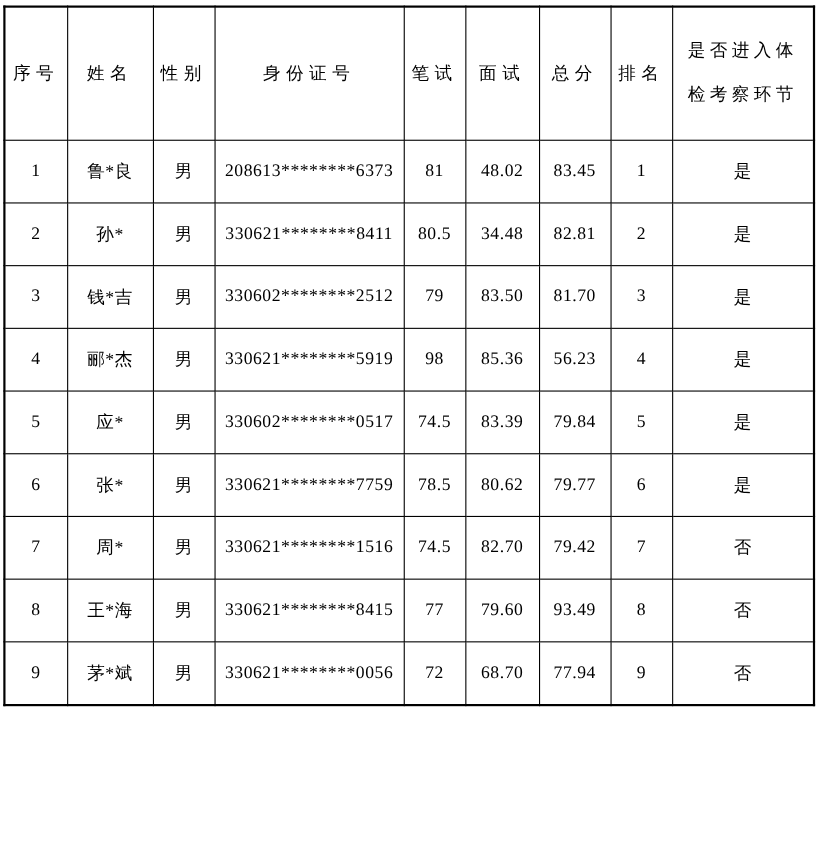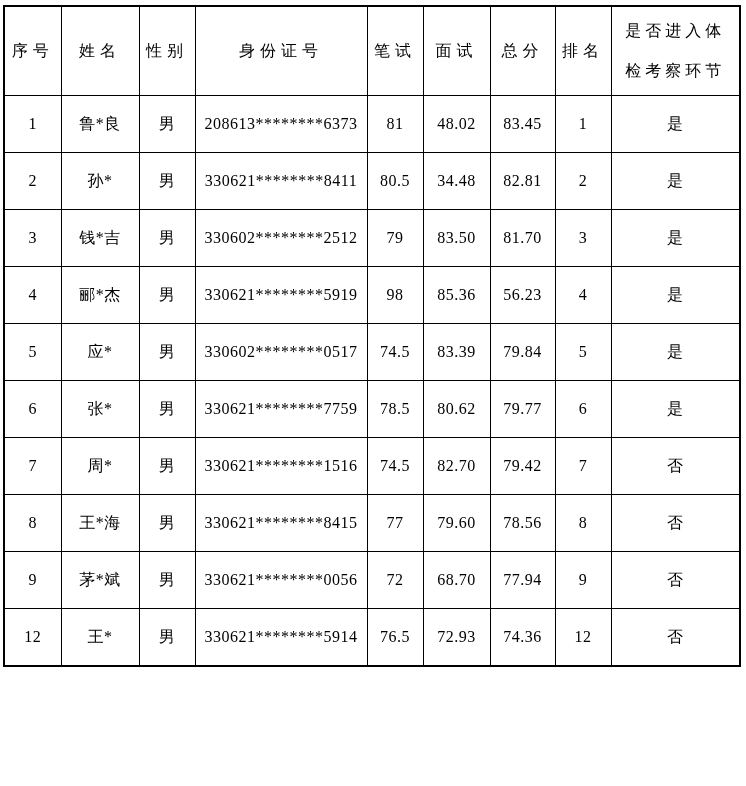--- a/index.html
+++ b/index.html
@@ -34,21 +34,21 @@
     overflow: hidden;
   }
   table.score-table thead th {
     height: 88px;
     letter-spacing: 5px;
   }
   table.score-table thead th.wrap-header {
     white-space: pre-line;
     line-height: 2.5;
     letter-spacing: 4px;
-    padding: 0 6px;
+    padding: 16px 6px;
   }
   table.score-table tbody td {
     height: 56px;
     letter-spacing: 0.5px;
   }
   col.c-index  { width: 57px; }
   col.c-name   { width: 78px; }
   col.c-gender { width: 56px; }
   col.c-id     { width: 172px; }
   col.c-written{ width: 56px; }
@@ -165,40 +165,29 @@
         <td>7</td>
         <td>否</td>
       </tr>
       <tr>
         <td>8</td>
         <td>王*海</td>
         <td>男</td>
         <td>330621********8415</td>
         <td>77</td>
         <td>79.60</td>
-        <td>78.56</td>
+        <td>93.49</td>
         <td>8</td>
         <td>否</td>
       </tr>
       <tr>
         <td>9</td>
         <td>茅*斌</td>
         <td>男</td>
         <td>330621********0056</td>
         <td>72</td>
         <td>68.70</td>
         <td>77.94</td>
         <td>9</td>
         <td>否</td>
       </tr>
-      <tr>
-        <td>12</td>
-        <td>王*</td>
-        <td>男</td>
-        <td>330621********5914</td>
-        <td>76.5</td>
-        <td>72.93</td>
-        <td>74.36</td>
-        <td>12</td>
-        <td>否</td>
-      </tr>
     </tbody>
 </table>
 
 </body></html>

